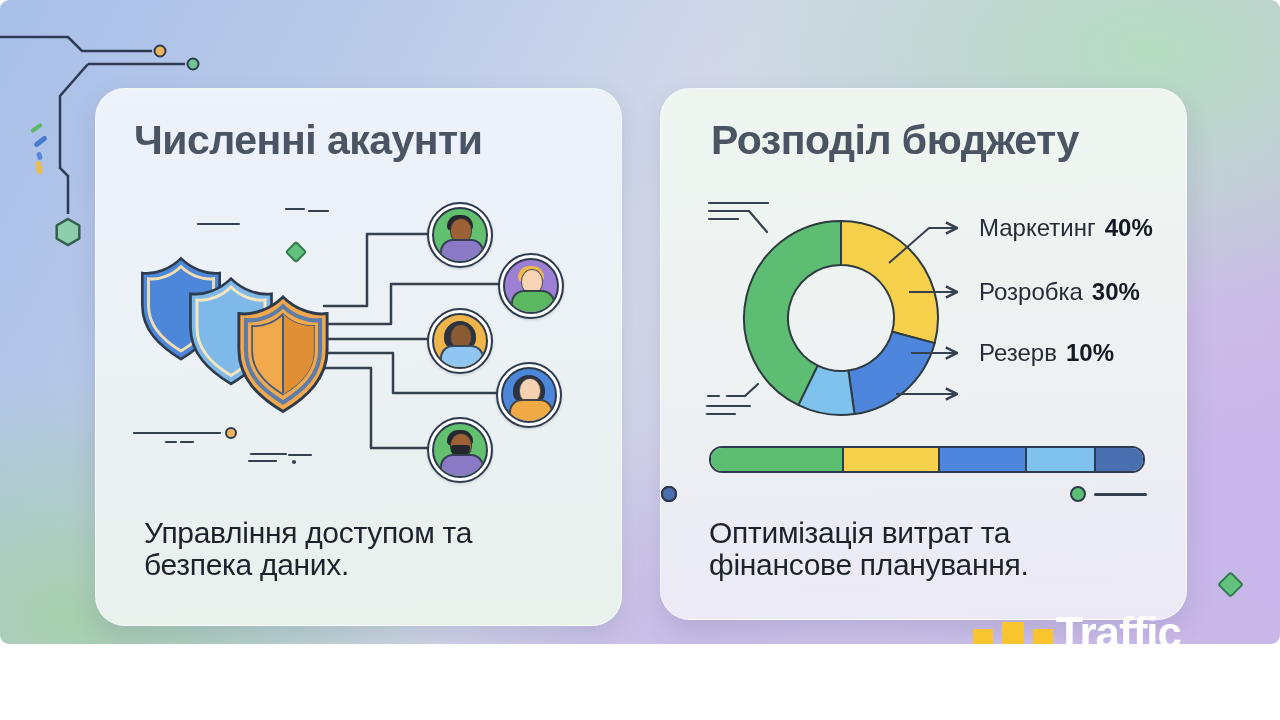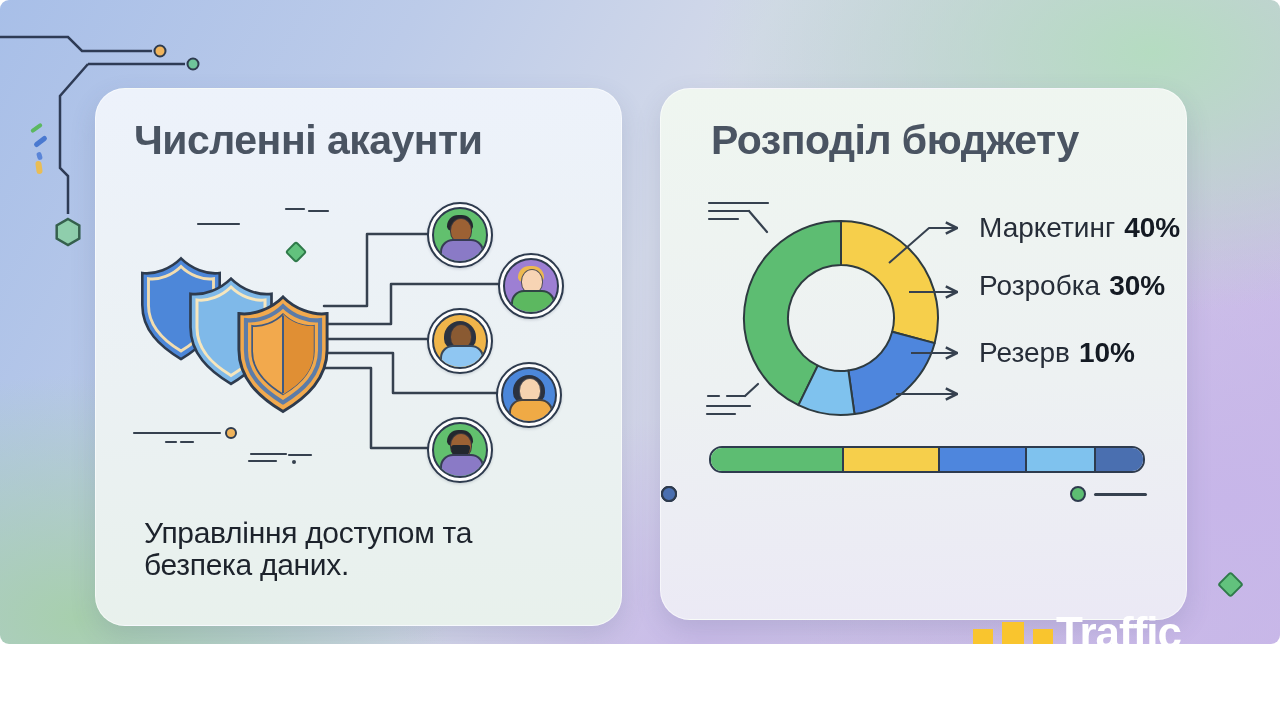--- a/index.html
+++ b/index.html
@@ -31,22 +31,22 @@
     background:var(--av-skin);border:1.5px solid rgba(40,48,64,.8);}
   .man-beard .face::after{content:"";position:absolute;left:50%;top:21px;width:19px;height:13px;margin-left:-9.5px;
     border-radius:3px 3px 10px 10px;background:var(--av-hair);z-index:3;}
   .face .torso{position:absolute;left:50%;bottom:-7px;width:40px;height:25px;margin-left:-20px;border-radius:13px 13px 0 0;
     background:var(--av-shirt);border:2px solid rgba(40,48,64,.85);z-index:4;}
   .av1{left:362px;top:144px;} .av2{left:433px;top:195px;} .av3{left:362px;top:250px;}
   .av4{left:431px;top:304px;} .av5{left:362px;top:359px;}
 
   
   .donut-labels{position:absolute;inset:0;}
-  .dl{position:absolute;left:318px;font-size:28px;white-space:nowrap;height:28px;line-height:28px;}
-  .dl:nth-child(1){top:125px;} .dl:nth-child(2){top:183px;} .dl:nth-child(3){top:250px;} .dl:nth-child(4){top:292px;}
+  .dl{position:absolute;left:318px;font-size:24px;white-space:nowrap;height:28px;line-height:28px;}
+  .dl:nth-child(1){top:125px;} .dl:nth-child(2){top:189px;} .dl:nth-child(3){top:250px;} .dl:nth-child(4){top:292px;}
   .dl-name{color:#262d38;font-weight:400;}
   .dl-val{color:#141a23;font-weight:700;margin-left:9px;}
 
   
   .stacked-bar{position:absolute;left:48px;top:357px;width:432px;height:23px;border:2px solid var(--outline-dark);
     border-radius:13px;overflow:hidden;display:flex;background:#fff;}
   .bar-seg{height:100%;}
   .bar-seg:not(:last-child){border-right:2px solid var(--outline-dark);}
 
   
@@ -255,20 +255,22 @@
       </div>
     <div class="lg-item">
         <div class="lg-dot" style="background: rgb(127, 194, 238);"></div>
         <div class="lg-dash"></div>
       </div>
     <div class="lg-item">
         <div class="lg-dot" style="background: rgb(74, 111, 176);"></div>
         <div class="lg-dash"></div>
       </div>
 
+    <div class="card-caption">Оптимізація витрат та
+фінансове планування.</div>
   </div>
 
   <div class="diamond right"></div>
 
   <svg class="circuit" style="left:950px;top:600px" width="330" height="120" viewBox="0 0 330 120">
     <polyline points="128,54 177,54 197,72 262,72 282,53 330,53" fill="none" stroke="#2e3b55" stroke-width="2.5"></polyline>
     <polyline points="80,120 143,87 205,87" fill="none" stroke="#2e3b55" stroke-width="2.5"></polyline>
     <circle cx="122" cy="54" r="5.5" fill="#ecc9a0" stroke="#2e3b4e" stroke-width="2"></circle>
     <path d="M200,60 q6,-7 12,-1 q6,6 13,-2" fill="none" stroke="#7aa7e8" stroke-width="3"></path>
   </svg>

